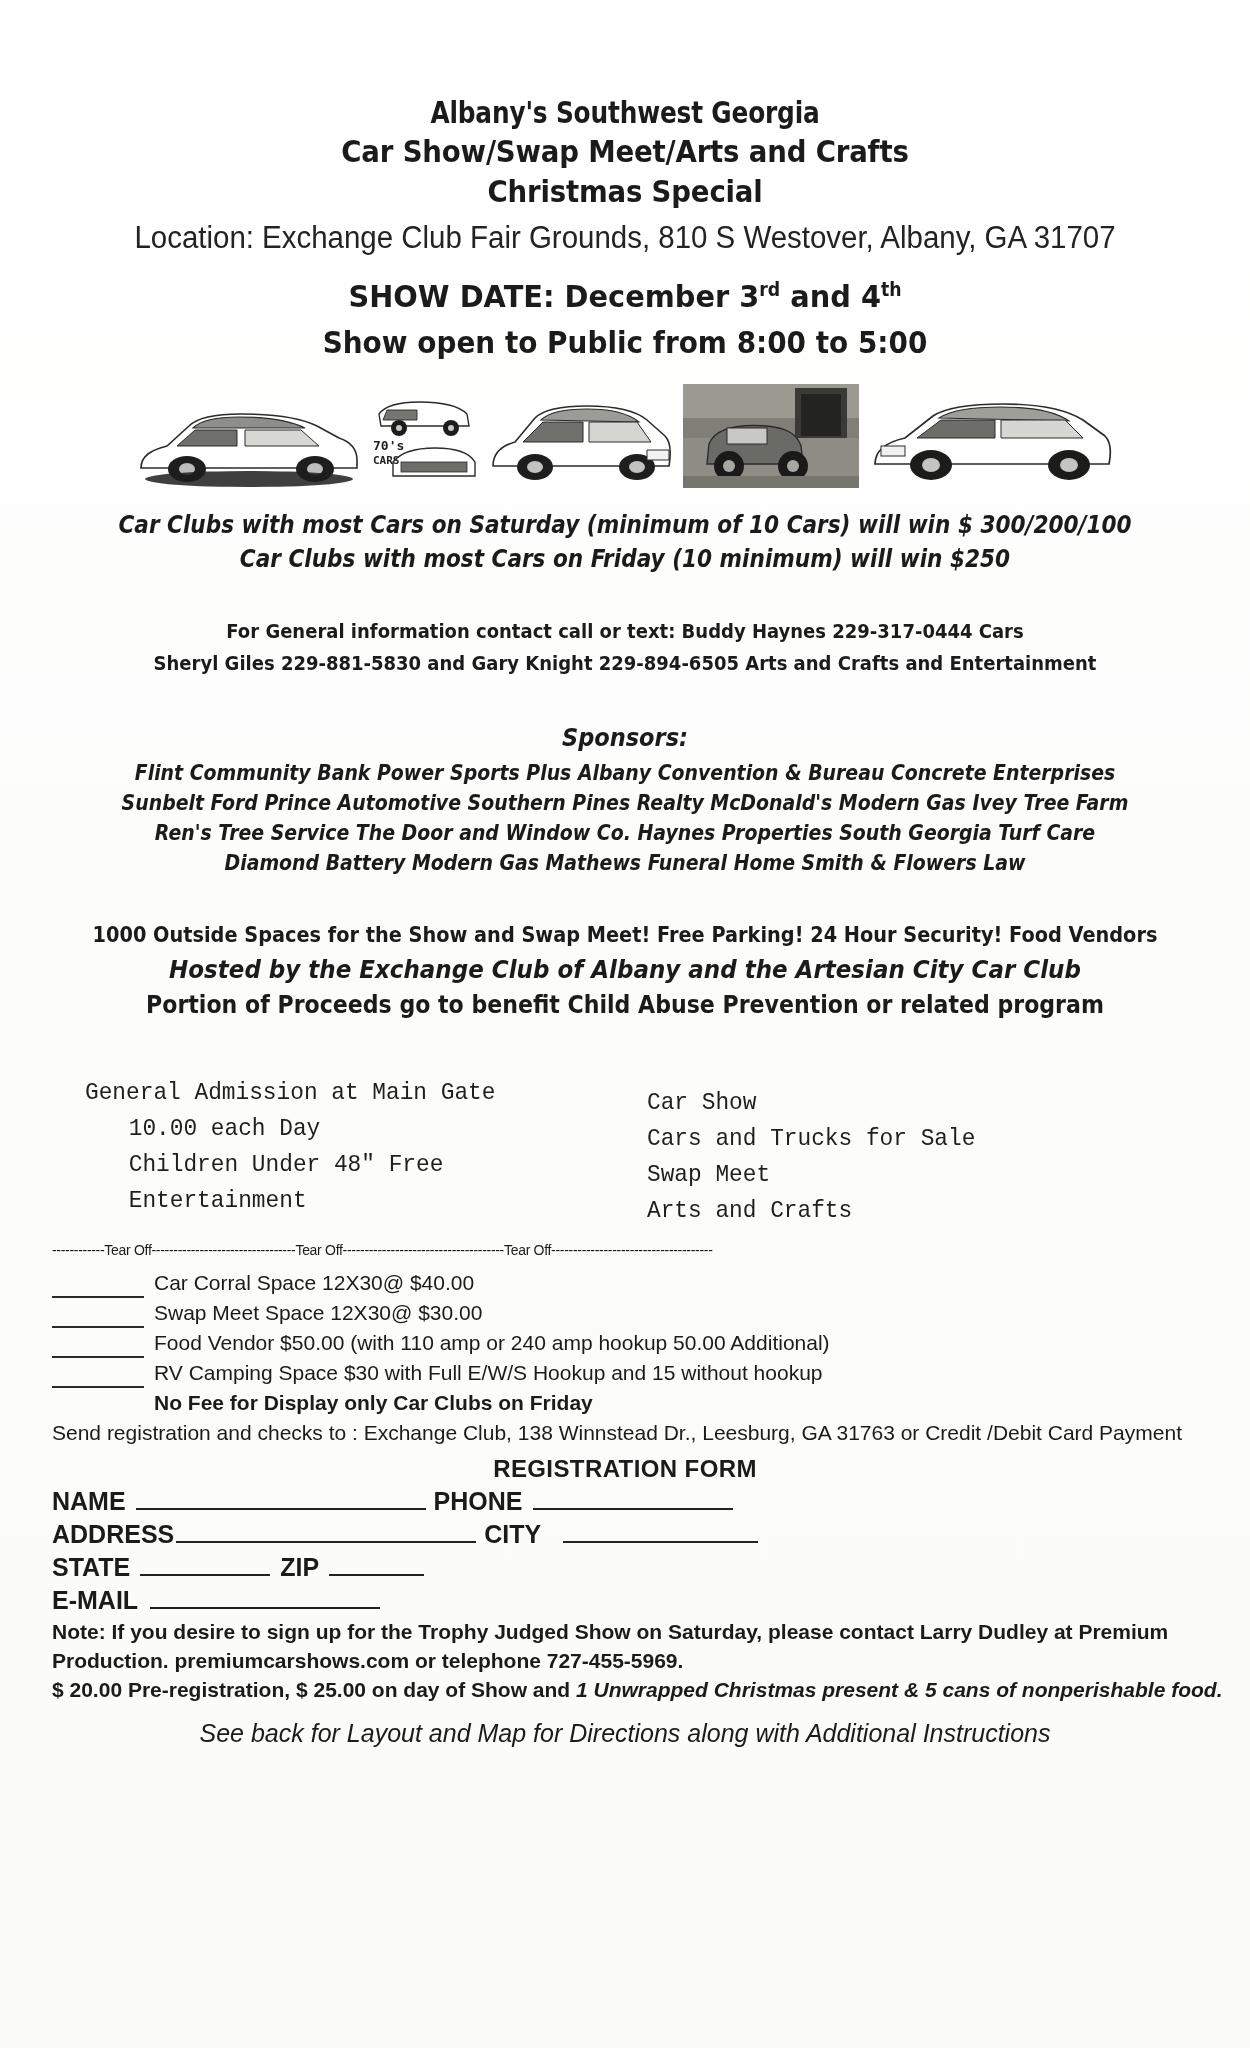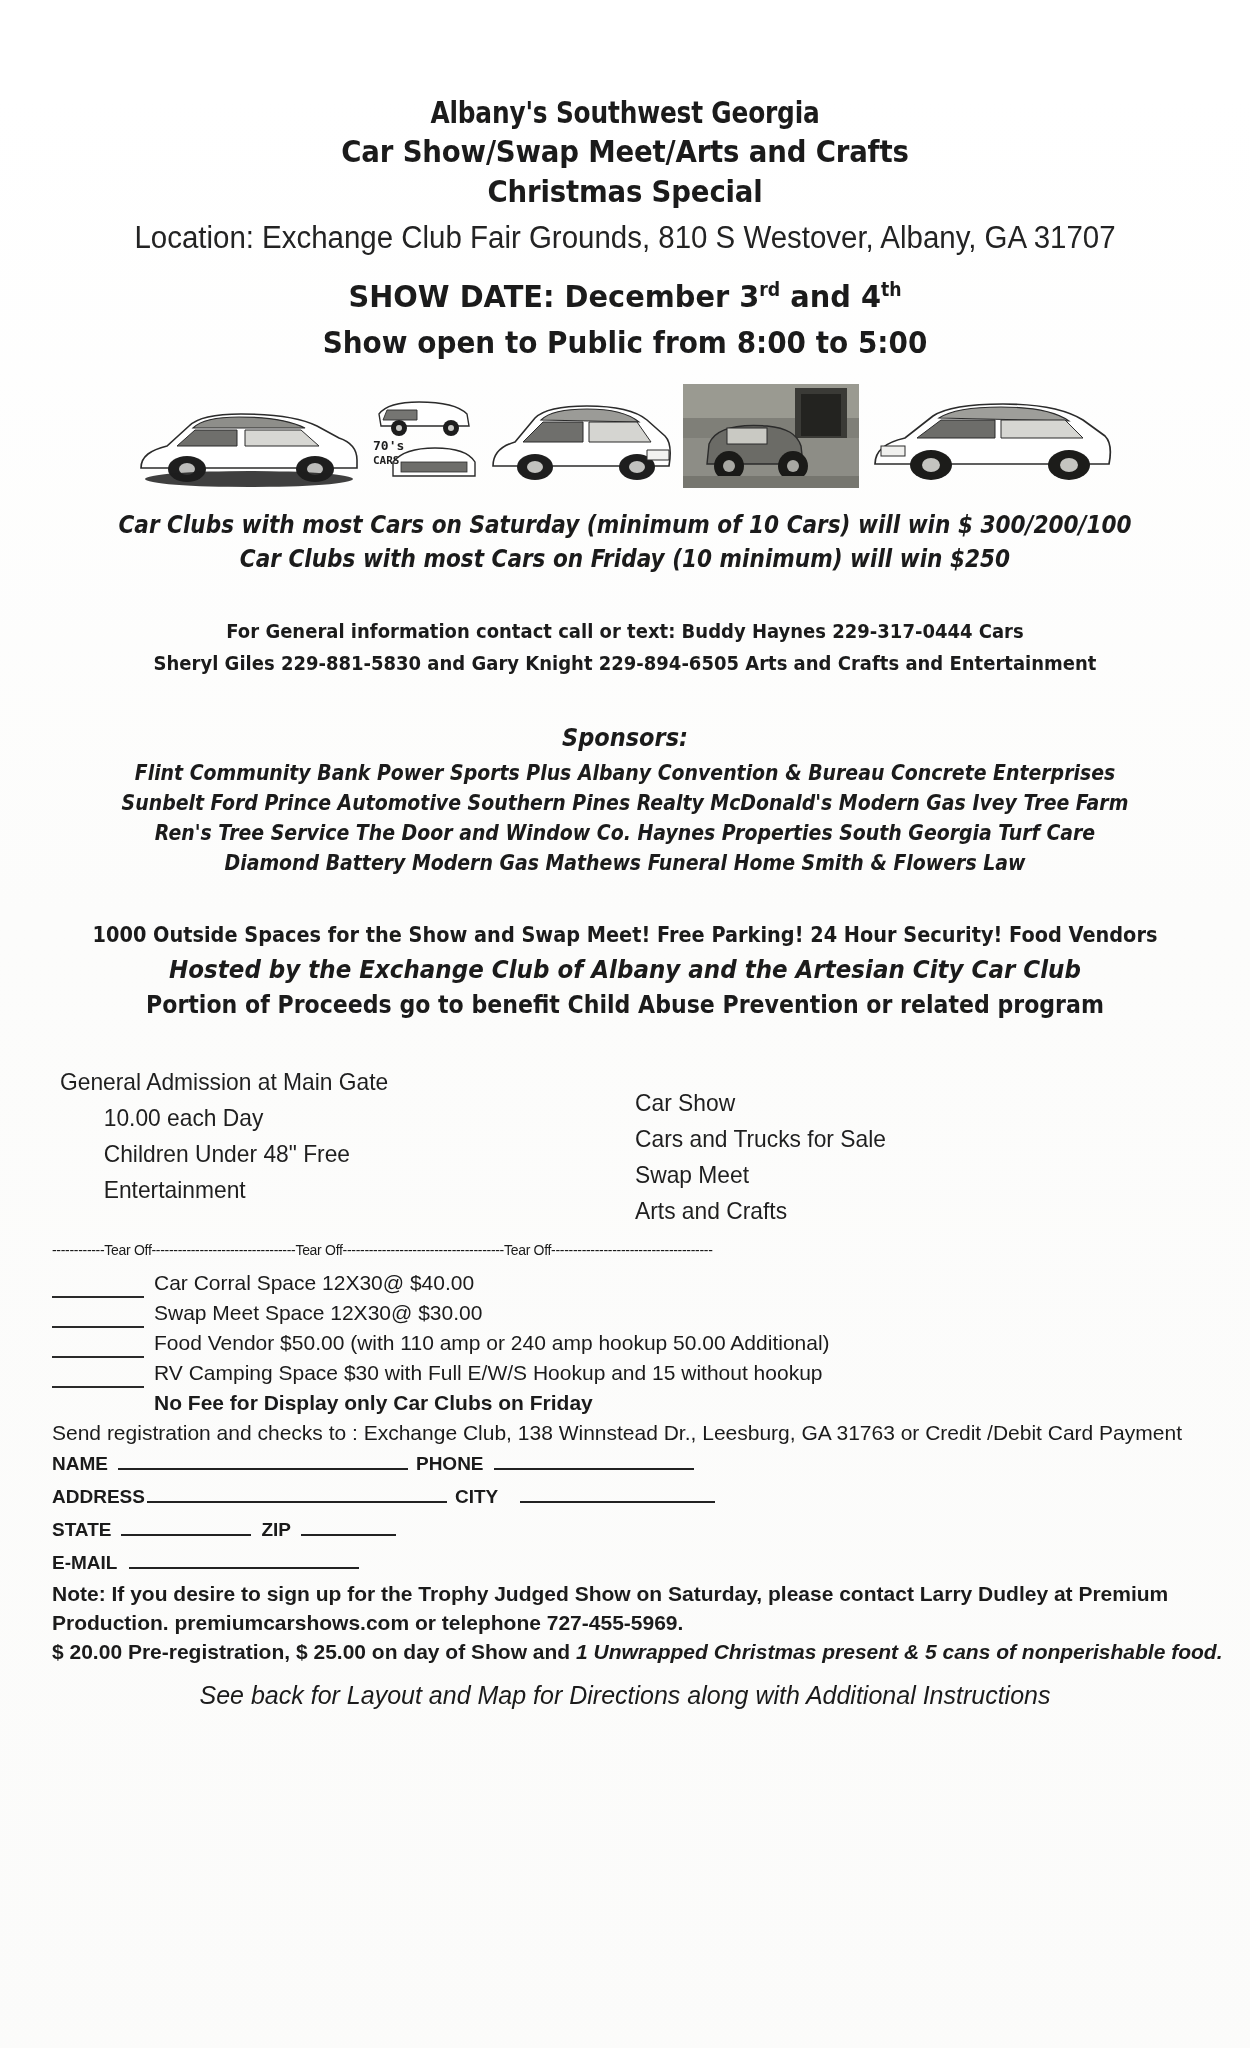--- a/index.html
+++ b/index.html
@@ -199,23 +199,24 @@
     font-size: 24px;
     line-height: 33px;
     margin-top: 3px;
     transform: scaleX(0.92);
   }
 
   
   .cols {
     display: flex;
     margin-top: 42px;
-    padding-left: 60px;
+    padding-left: 85px;
     padding-right: 60px;
-    font-family: Liberation Sans, sans-serif;
+    font-family: Liberation Mono, monospace;
+    align-items: center;
   }
   .col-left { width: 580px; }
   .col-right { width: 560px; margin-top: 21px; }
   .col-line {
     font-size: 24px;
     line-height: 36px;
     color: #1f1f1f;
     transform: scaleX(0.95);
     transform-origin: left center;
     white-space: nowrap;
@@ -281,21 +282,21 @@
     margin-top: 6px;
     letter-spacing: 0.4px;
   }
   .form-rows {
     padding: 0 52px;
     font-family: "Liberation Sans", sans-serif;
   }
   .form-row {
     display: flex;
     align-items: baseline;
-    font-size: 19px;
+    font-size: 25px;
     line-height: 33px;
     font-weight: bold;
     white-space: nowrap;
   }
   .rule {
     display: inline-block;
     border-bottom: 2px solid #222;
     height: 20px;
   }
   .r-name   { width: 290px; margin: 0 8px 0 10px; }
@@ -468,20 +469,21 @@
       </div>
       <div class="fee-line">
         <span class="blank"></span>
         <span>RV Camping Space $30 with Full E/W/S Hookup and 15 without hookup</span>
       </div>
       <div class="fee-note">No Fee for Display only Car Clubs on Friday</div>
     </div>
 
     <div class="send">Send registration and checks to :  Exchange Club, 138 Winnstead Dr., Leesburg, GA 31763 or Credit /Debit Card Payment</div>
 
+    <div class="regform-title">REGISTRATION FORM</div>
     <div class="form-rows">
       <div class="form-row">
         <span>NAME</span>
         <span class="rule r-name"></span>
         <span>PHONE</span>
         <span class="rule r-phone"></span>
       </div>
       <div class="form-row">
         <span>ADDRESS</span>
         <span class="rule r-addr"></span>

